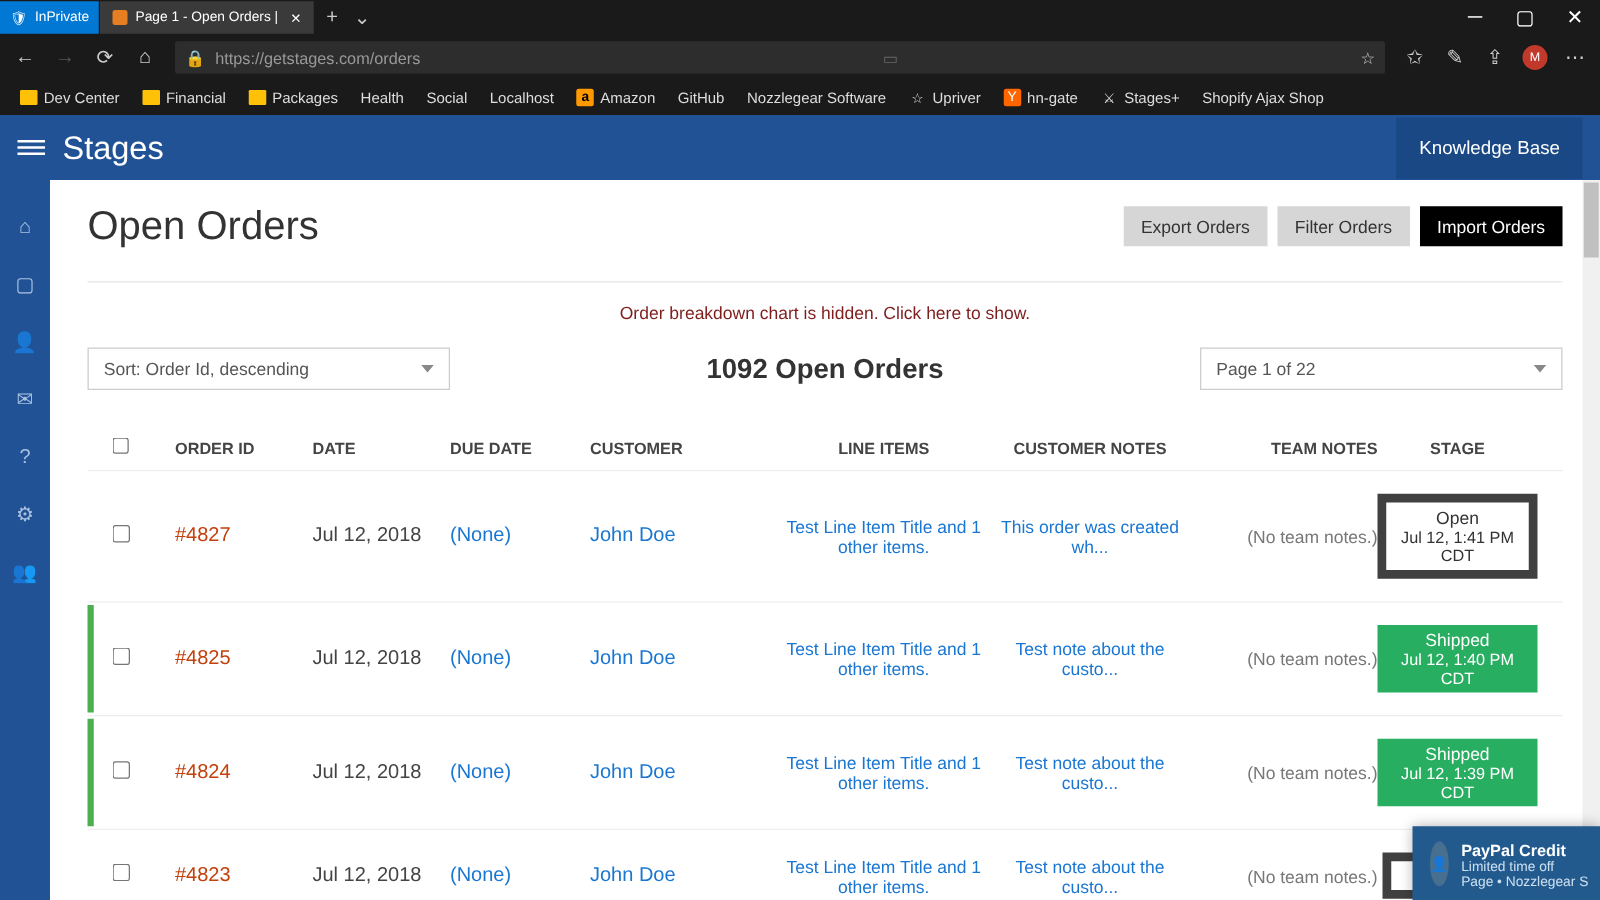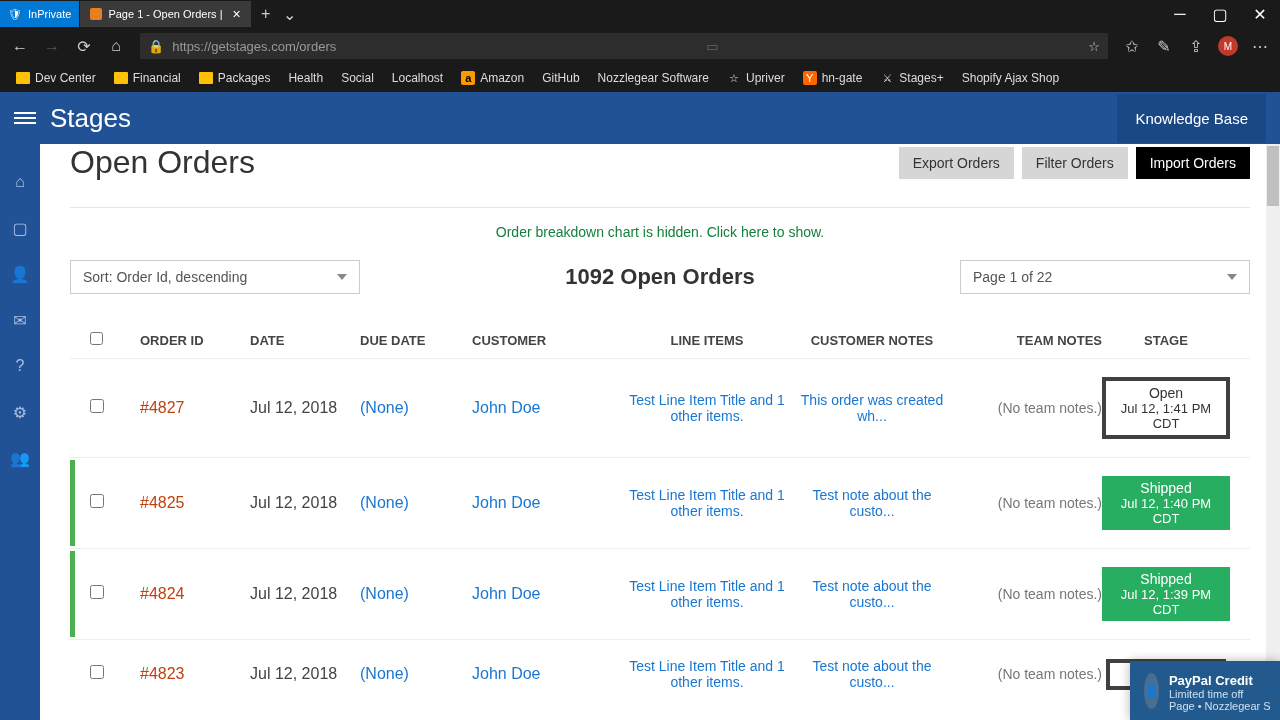--- a/index.html
+++ b/index.html
@@ -39,28 +39,28 @@
 .app-title { font-size: 26px; font-weight: 400; }
 .kb-link { margin-left: auto; background: #1a4885; padding: 16px 18px; font-size: 15px; cursor: pointer; }
 
 
 .app-body { display: flex; height: calc(720px - 28px - 36px - 28px - 52px); }
 .sidebar { width: 40px; background: #215295; display: flex; flex-direction: column; padding-top: 28px; gap: 26px; align-items: center; }
 .side-icon { width: 20px; height: 20px; color: #a7c0e0; cursor: pointer; display: flex; align-items:center; justify-content:center; }
 
 .main { flex: 1; background: #fff; overflow: hidden; position: relative; }
 .main-pad { padding: 0 30px; }
-.page-head { display: flex; align-items: center; padding-top: 0; padding-bottom: 26px; border-bottom: 1px solid #e5e5e5; }
+.page-head { display: flex; align-items: center; padding-top: 18px; padding-bottom: 26px; border-bottom: 1px solid #e5e5e5; }
 .page-title { font-size: 32px; font-weight: 400; color: #333; }
 .head-actions { margin-left: auto; display: flex; gap: 8px; }
 .btn { padding: 8px 14px; border: none; font-size: 14px; cursor: pointer; }
 .btn-gray { background: #d6d6d6; color: #333; }
 .btn-blue { background: #000000; color: #fff; }
 
-.chart-hidden { text-align: center; padding: 16px 0 20px; color: #15803d; font-size: 14px; cursor: pointer; }
+.chart-hidden { text-align: center; padding: 16px 0 20px; color: #7f1d1d; font-size: 14px; cursor: pointer; }
 
 .controls-row { display: flex; align-items: center; padding-bottom: 28px; }
 .select-box { border: 1px solid #ccc; padding: 8px 34px 8px 12px; font-size: 14px; color: #555; background: #fff; position: relative; cursor: pointer; min-width: 290px; }
 .select-box::after { content: ''; position: absolute; right: 12px; top: 50%; transform: translateY(-50%); border-left: 5px solid transparent; border-right: 5px solid transparent; border-top: 6px solid #888; }
 .order-count { flex: 1; text-align: center; font-size: 22px; font-weight: 600; color: #333; }
 .page-select { min-width: 290px; }
 
 
 .orders-table { width: 100%; }
 .thead { display: flex; align-items: center; padding: 10px 20px; font-size: 13px; font-weight: 600; color: #444; }
@@ -76,21 +76,21 @@
 
 .tbody .trow { display: flex; align-items: center; padding: 18px 20px; border-top: 1px solid #eee; position: relative; }
 .trow .col-id { color: #c2410c; cursor: pointer; }
 .trow .col-date { color: #444; }
 .trow .col-due { color: #1976d2; cursor: pointer; }
 .trow .col-cust { color: #1976d2; cursor: pointer; }
 .trow .col-line { color: #1976d2; font-size: 14px; cursor: pointer; }
 .trow .col-notes { color: #1976d2; font-size: 14px; cursor: pointer; }
 .trow .col-team { color: #777; font-size: 14px; }
 .green-bar { position: absolute; left: 0; top: 2px; bottom: 2px; width: 5px; background: #4caf50; }
-.stage-badge { display: inline-block; min-width: 120px; border: 4px solid #404040; padding: 4px 10px; text-align: center; font-size: 13px; }
+.stage-badge { display: inline-block; min-width: 120px; border: 7px solid #404040; padding: 4px 10px; text-align: center; font-size: 13px; }
 .stage-badge .st-title { font-size: 14px; }
 .stage-badge.shipped { background: #27ae60; color: #fff; border: none; }
 .stage-badge.open { background: #fff; color: #333; }
 .trow input[type=checkbox] { width: 14px; height: 14px; cursor: pointer; }
 
 
 .vscroll { position: absolute; right: 0; top: 0; bottom: 0; width: 14px; background: #f0f0f0; }
 .vscroll-thumb { position: absolute; left: 1px; right: 1px; top: 2px; height: 60px; background: #c0c0c0; }
 
 

